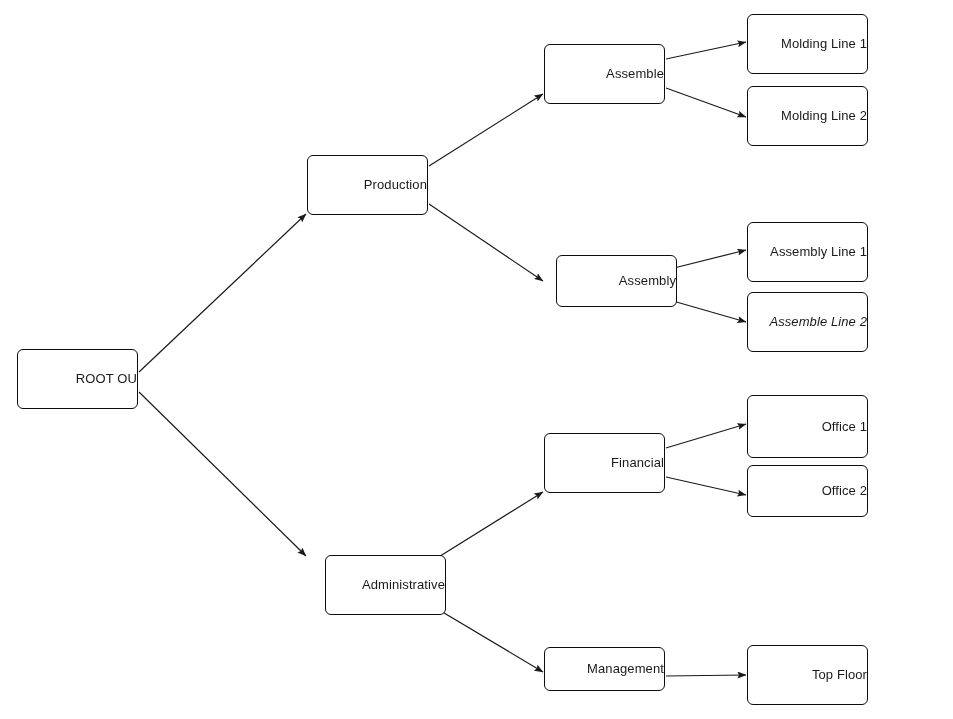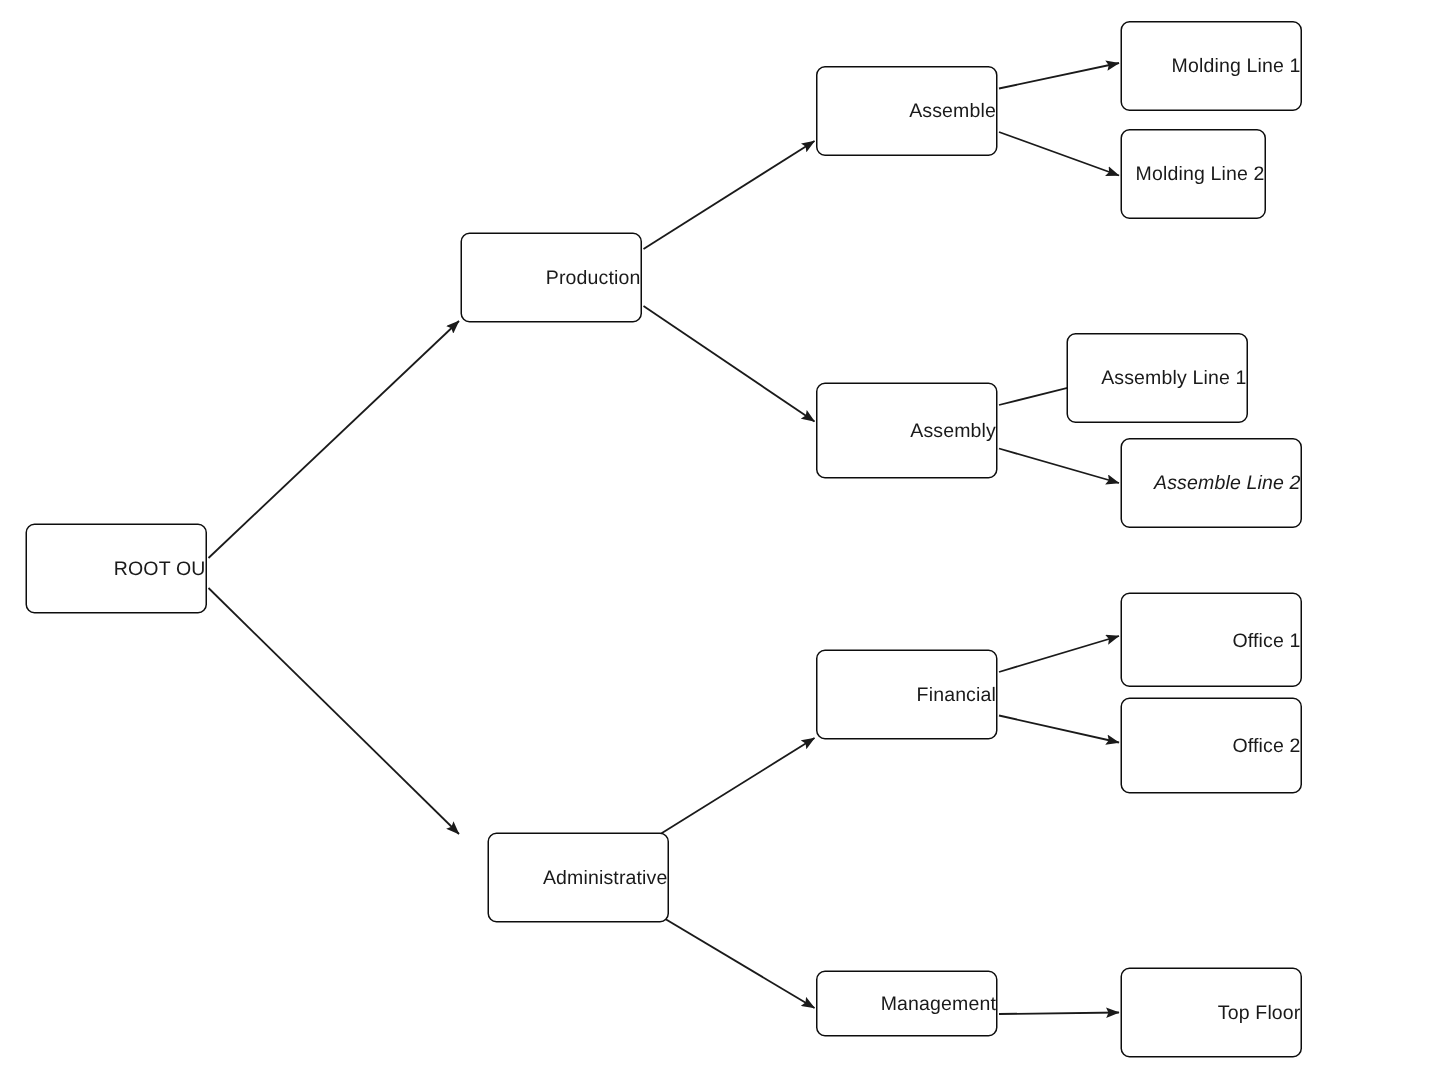--- a/index.html
+++ b/index.html
@@ -74,44 +74,44 @@
       </div>
       <div class="node" style="left: 307px; top: 155px; width: 121px; height: 60px;">
         <span>Production</span>
       </div>
       <div class="node" style="left: 325px; top: 555px; width: 121px; height: 60px;">
         <span>Administrative</span>
       </div>
       <div class="node" style="left: 544px; top: 44px; width: 121px; height: 60px;">
         <span>Assemble</span>
       </div>
-      <div class="node" style="left: 544px; top: 255px; width: 121px; height: 64px;">
+      <div class="node" style="left: 556px; top: 255px; width: 121px; height: 52px;">
         <span>Assembly</span>
       </div>
       <div class="node" style="left: 544px; top: 433px; width: 121px; height: 60px;">
         <span>Financial</span>
       </div>
       <div class="node" style="left: 544px; top: 647px; width: 121px; height: 44px;">
         <span>Management</span>
       </div>
       <div class="node" style="left: 747px; top: 14px; width: 121px; height: 60px;">
         <span>Molding Line 1</span>
       </div>
-      <div class="node" style="left: 747px; top: 86px; width: 97px; height: 60px;">
+      <div class="node" style="left: 747px; top: 86px; width: 121px; height: 60px;">
         <span>Molding Line 2</span>
       </div>
-      <div class="node" style="left: 711px; top: 222px; width: 121px; height: 60px;">
+      <div class="node" style="left: 747px; top: 222px; width: 121px; height: 60px;">
         <span>Assembly Line 1</span>
       </div>
       <div class="node" style="left: 747px; top: 292px; width: 121px; height: 60px; font-style: italic;">
         <span>Assemble Line 2</span>
       </div>
       <div class="node" style="left: 747px; top: 395px; width: 121px; height: 63px;">
         <span>Office 1</span>
       </div>
-      <div class="node" style="left: 747px; top: 465px; width: 121px; height: 64px;">
+      <div class="node" style="left: 747px; top: 465px; width: 121px; height: 52px;">
         <span>Office 2</span>
       </div>
       <div class="node" style="left: 747px; top: 645px; width: 121px; height: 60px;">
         <span>Top Floor</span>
       </div>
     </div>
 </div>
 
 </body></html>

